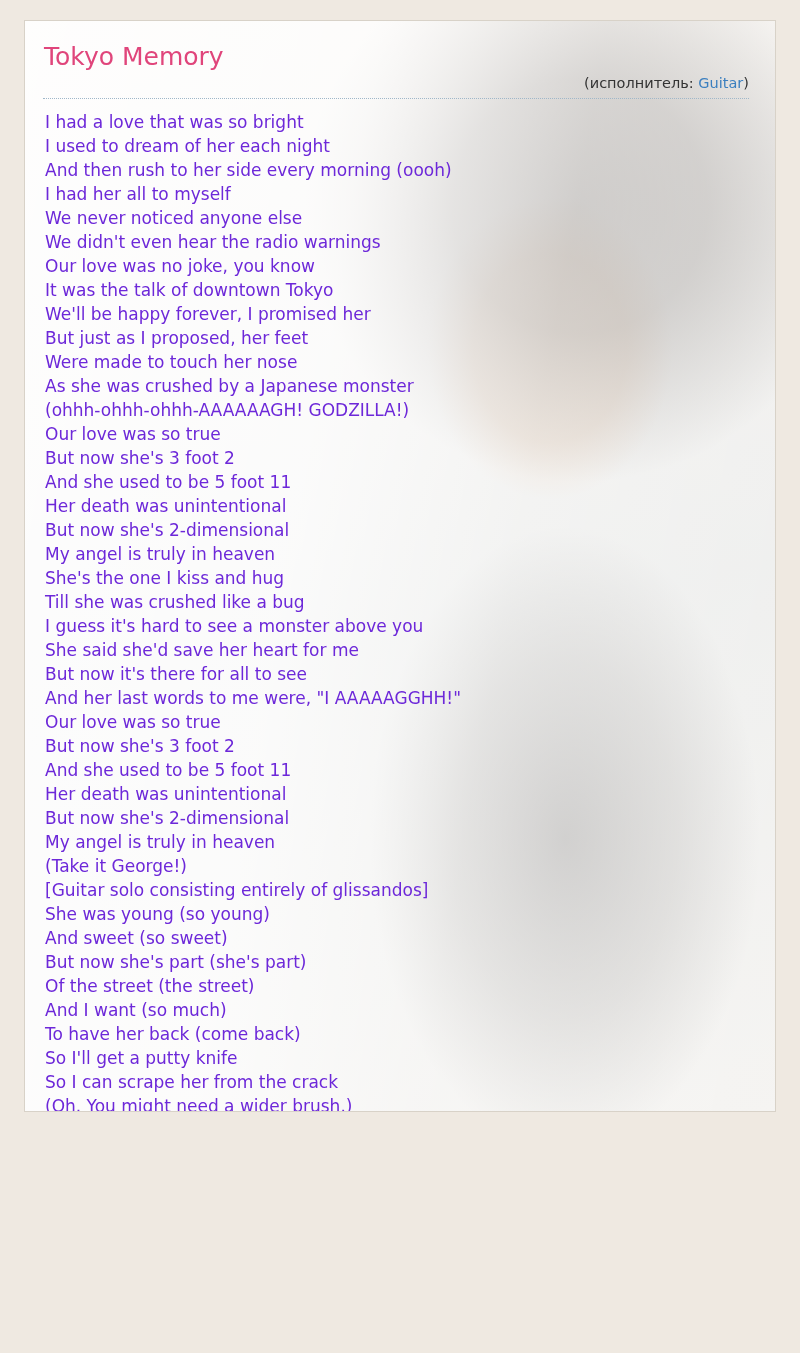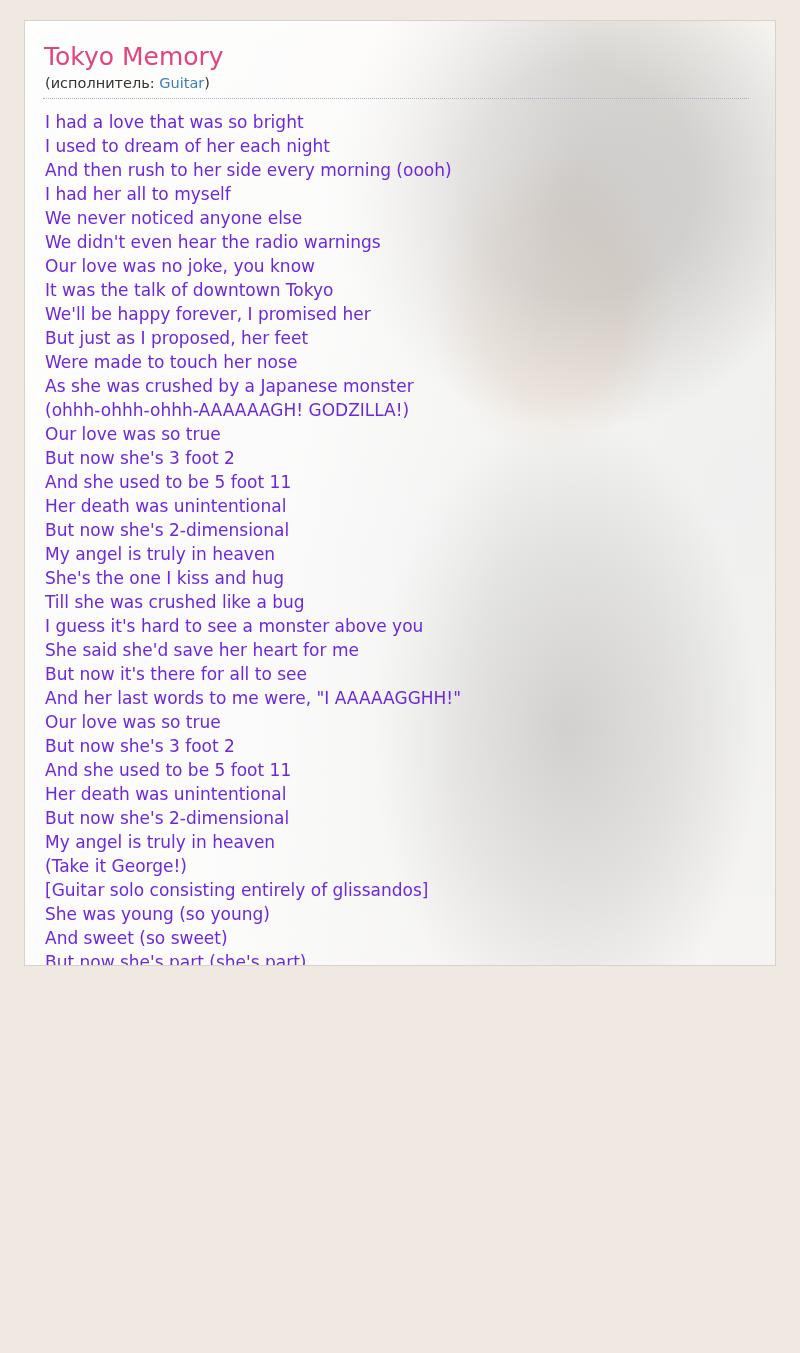--- a/index.html
+++ b/index.html
@@ -11,21 +11,21 @@
     height: 1353px;
     background: #efe9e1;
     font-family: "DejaVu Sans", sans-serif;
     overflow: hidden;
   }
   .page-frame {
     position: absolute;
     left: 24px;
     top: 20px;
     width: 752px;
-    height: 946px;
+    height: 1092px;
     box-sizing: border-box;
     border: 1px solid #d8d2c8;
     background: #ffffff;
     overflow: hidden;
   }
   
   .photo-bg {
     position: absolute;
     inset: 0;
     background:
@@ -53,20 +53,21 @@
     margin: 0 0 4px 0;
     padding-left: 1px;
     line-height: 1.1;
   }
   .performer-line {
     font-size: 14.5px;
     color: #333333;
     padding-left: 2px;
     padding-bottom: 7px;
     border-bottom: 1px dotted #9fb7c9;
+    text-align: right;
   }
   .performer-link {
     color: #3b7fbf;
     text-decoration: none;
   }
   .lyrics {
     margin-top: 11px;
     padding-left: 2px;
     font-size: 17px;
     line-height: 24px;

